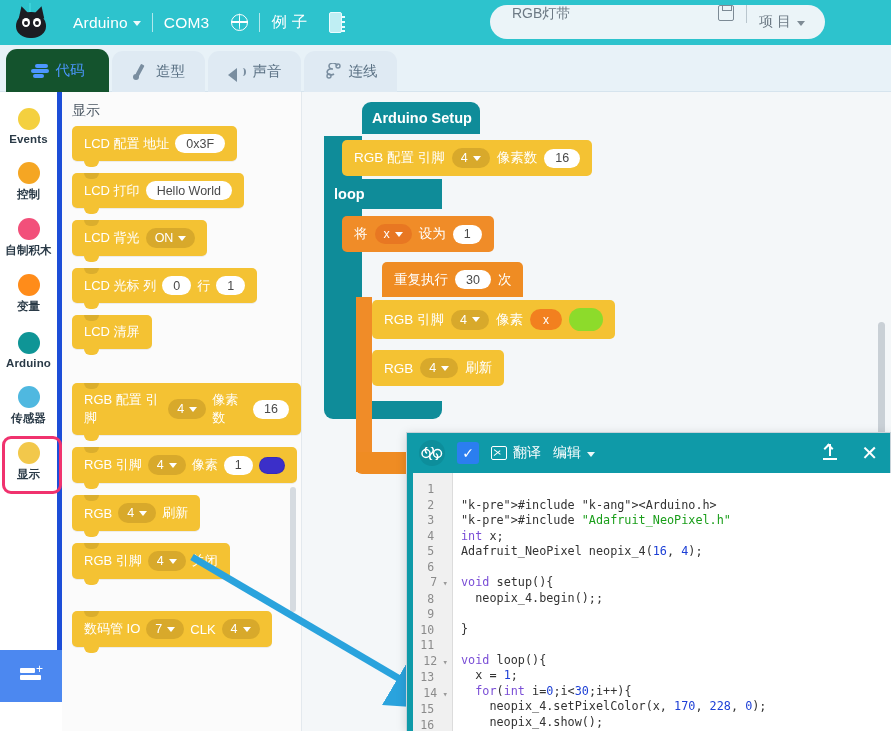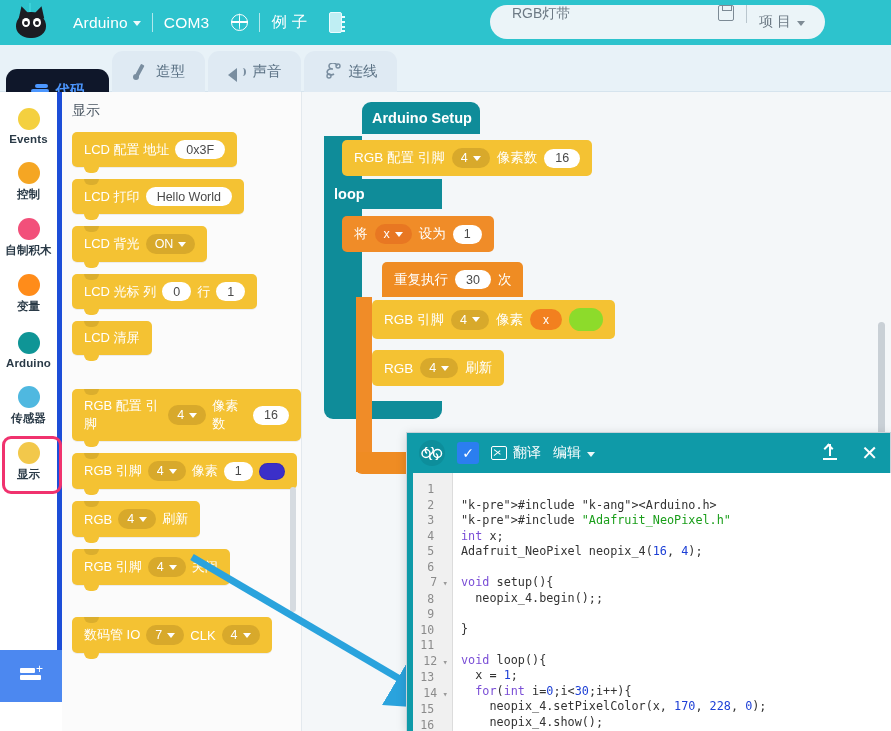--- a/index.html
+++ b/index.html
@@ -76,21 +76,21 @@
   .tabbar {
     position:absolute; left:0; top:45px; width:891px; height:47px;
     background:#e8f2f8; border-bottom:1px solid #d6e4ee;
   }
   .tab {
     position:absolute; top:6px; height:41px; border-radius:11px 11px 0 0;
     display:flex; align-items:center; justify-content:center; gap:7px;
     font-size:14.5px; color:#5a7184; cursor:pointer;
     background:#dfeaf3;
   }
-  .tab.active { background:#0f172a; color:#4c97ff; font-weight:bold; top:4px; height:43px;margin-top:20px;}
+  .tab.active { background:#14532d; color:#4c97ff; font-weight:normal; top:4px; height:43px;}
   .tab1{left:6px;width:103px;} .tab2{left:112px;width:93px;}
   .tab3{left:208px;width:93px;} .tab4{left:304px;width:93px;}
 
   .ic-code{width:18px;height:13px;position:relative;}
   .ic-code i{position:absolute;left:0;height:4px;background:#4c97ff;border-radius:2px;}
   .ic-code i:nth-child(1){top:0;width:13px;left:4px;}
   .ic-code i:nth-child(2){top:5px;width:18px;left:0;}
   .ic-code i:nth-child(3){top:10px;width:11px;left:2px;}
   .ic-brush{width:17px;height:16px;position:relative;}
   .ic-brush:before{content:"";position:absolute;left:6px;top:0;width:4px;height:12px;background:#7a8ea0;transform:rotate(28deg);border-radius:1px;}
@@ -362,21 +362,21 @@
     <span class="ext-ic">
       <i></i>
         <i></i>
         <span class="plus">+</span>
     </span>
   </div>
 
   <div class="palette">
     <div class="pal-title">显示</div>
 
-    <div class="blk yellow nonotch" style="margin-top:8px;text-align:right;">
+    <div class="blk yellow nonotch" style="margin-top:2px;text-align:right;">
       <span>LCD 配置 地址</span>
       <span class="oval-white">0x3F</span>
     </div><br>
 
     <div class="blk yellow">
       <span>LCD 打印</span>
       <span class="oval-white">Hello World</span>
     </div><br>
 
     <div class="blk yellow">

